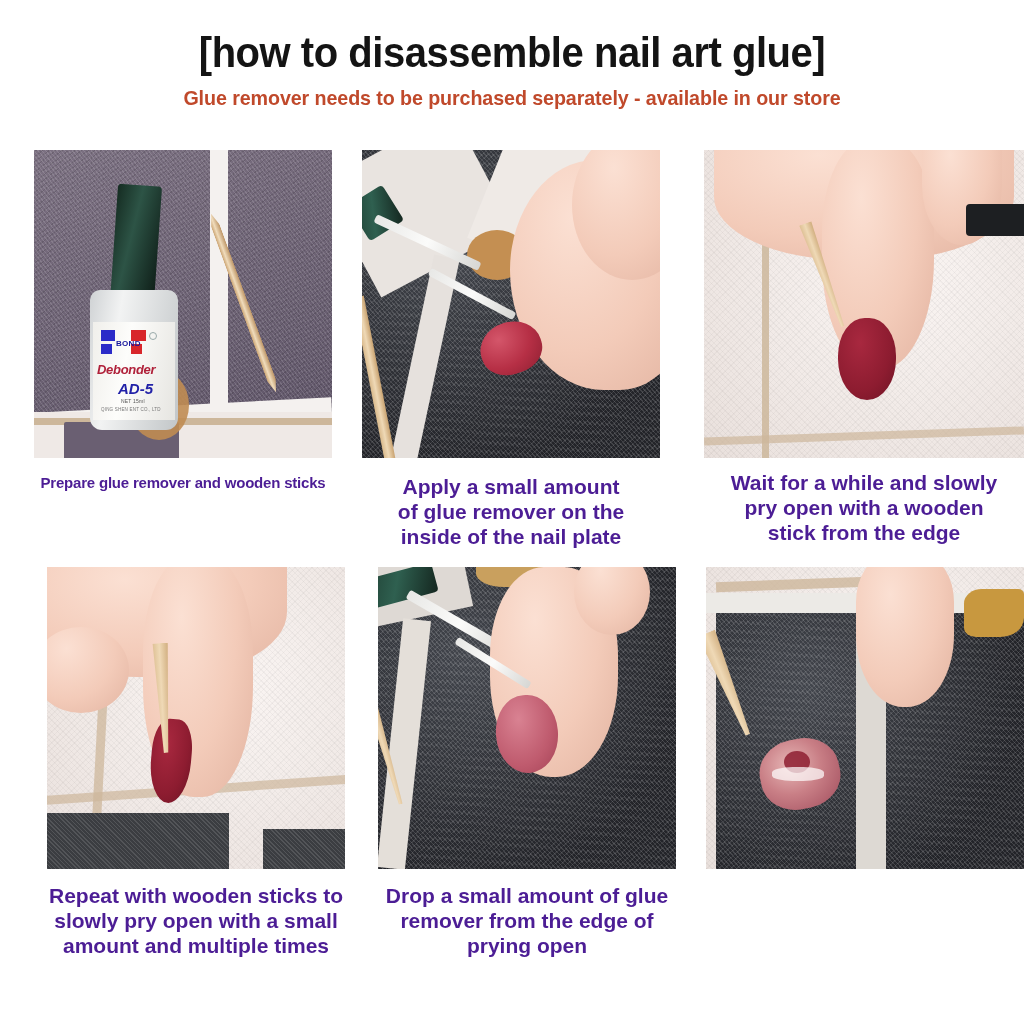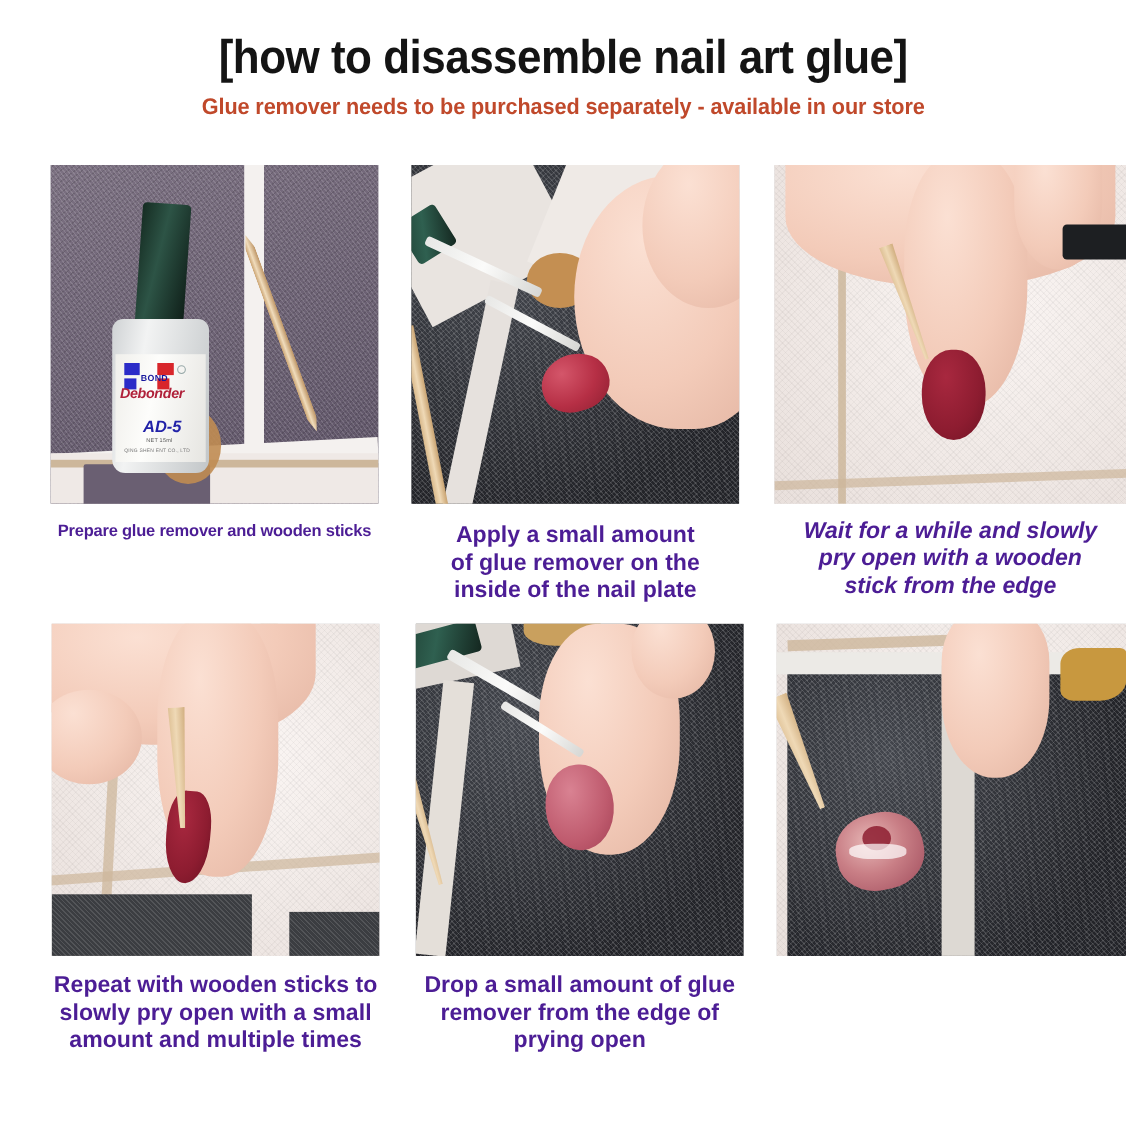--- a/index.html
+++ b/index.html
@@ -61,21 +61,21 @@
     font-family: "Liberation Sans Narrow", "Liberation Sans", sans-serif;
     font-weight: bold;
     color: #4c1d95;
     line-height: 1.2;
     white-space: pre-line;
   }
 
   
   .r1 .cell.c1 { margin-left: 33px; }
   .r1 .cell.c2 { margin-left: 30px; }
-  .r1 .cell.c3 { margin-left: 32px; font-style: italic; }
+  .r1 .cell.c3 { margin-left: 44px; }
   .r1 .photo { width: 298px; height: 308px; }
   .r1 .cell.c3 .photo { width: 320px; }
   .r1 .caption { text-align: center; margin-top: 16px; }
   .r1 .cell.c1 .caption { font-size: 15px; letter-spacing: -0.2px; }
   .r1 .cell.c2 .caption { font-size: 21px; width: 298px; }
   .r1 .cell.c3 .caption { font-size: 21px; width: 320px; margin-top: 12px; }
 
   
   .grid .row.r2 { margin-top: 17px; }
   .r2 .cell.c1 { margin-left: 33px; }
@@ -143,21 +143,21 @@
     font-family: "Liberation Sans", sans-serif;
     overflow: hidden;
   }
   .p1-logo { position: absolute; left: 8px; top: 8px; width: 60px; height: 26px; }
   .p1-logo .blk { position: absolute; }
   .p1-bond {
     position: absolute; left: 23px; top: 17px;
     font-size: 8px; font-weight: bold; color: #15159c; letter-spacing: .3px;
   }
   .p1-deb {
-    position: absolute; left: 4px; top: 28px;
+    position: absolute; left: 4px; top: 40px;
     font-size: 13px; font-style: italic; font-weight: bold; color: #b0213a;
     letter-spacing: -0.3px;
   }
   .p1-ad {
     position: absolute; left: 25px; top: 58px;
     font-size: 15px; font-weight: bold; color: #2222a8; font-style: italic;
   }
   .p1-net {
     position: absolute; left: 28px; top: 76px;
     font-size: 5px; color: #555; letter-spacing: .2px;

